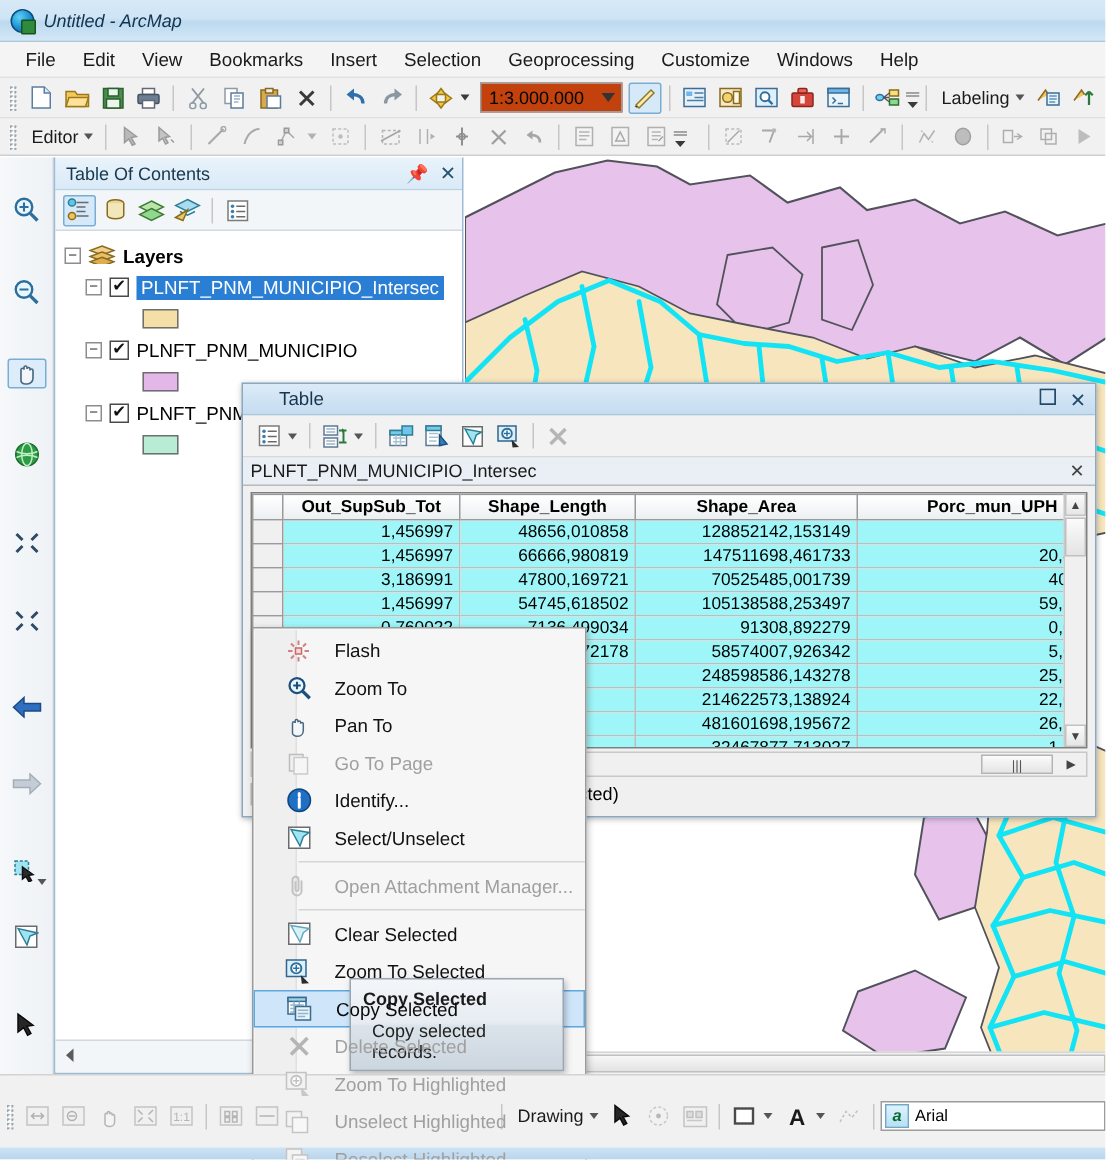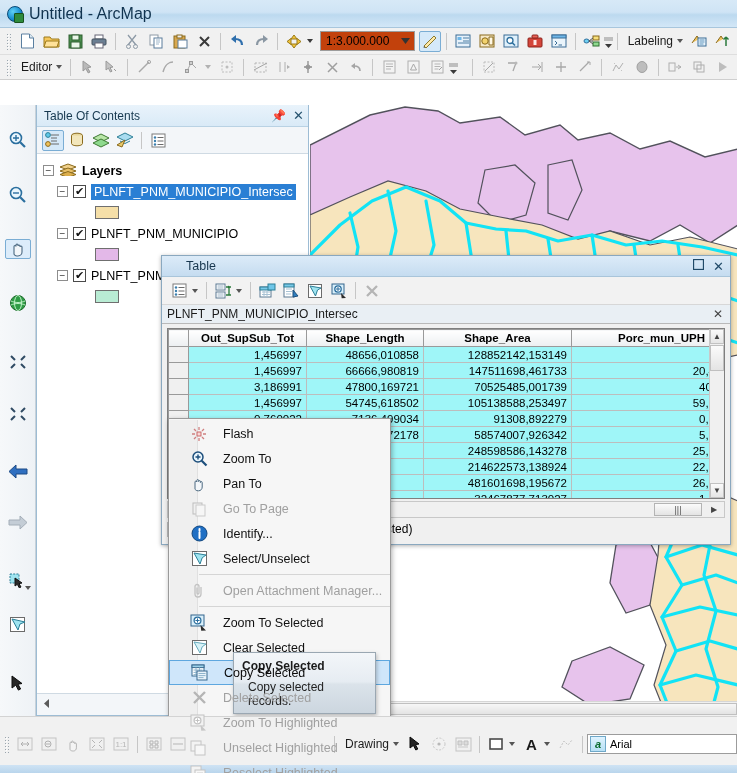--- a/index.html
+++ b/index.html
@@ -24,21 +24,21 @@
   }
   .app-icon {
     width:16px;height:16px;border-radius:50%;
     background: radial-gradient(circle at 35% 32%, #5fd0f7 0%, #1a8fd0 55%, #0d5c96 100%);
     border:1px solid #0a4a78; position:relative; flex:0 0 auto;
   }
   .app-icon:after{
     content:""; position:absolute; right:-2px; bottom:-2px; width:8px;height:8px;
     background:#2e8b3d; border:1px solid #18521f; border-radius:1px;
   }
-  .title-text { font-size:16px; color:#10334f; }
+  .title-text { font-size:12px; color:#10334f;font-style:italic; }
 
   
   .menubar {
     height:24px; background:#f4f4f4; display:flex; align-items:center;
     padding-left:8px; border-bottom:1px solid #e2e2e2;
   }
   .menubar .mi {
     padding: 3px 9px; font-size:12.5px; color:#1a1a1a; cursor:default; white-space:nowrap;
   }
 
@@ -214,20 +214,32 @@
 </head>
 <body>
 
 <div class="app">
 
   <div class="titlebar">
     <div class="app-icon"></div>
     <div class="title-text">Untitled - ArcMap</div>
   </div>
 
+  <div class="menubar">
+    <div class="mi">File</div>
+    <div class="mi">Edit</div>
+    <div class="mi">View</div>
+    <div class="mi">Bookmarks</div>
+    <div class="mi">Insert</div>
+    <div class="mi">Selection</div>
+    <div class="mi">Geoprocessing</div>
+    <div class="mi">Customize</div>
+    <div class="mi">Windows</div>
+    <div class="mi">Help</div>
+  </div>
 
   <div class="toolbar tb1">
     <div class="grip"></div>
 
     <div class="tbtn">
       <svg class="ico-svg" width="15" height="16" viewBox="0 0 15 16">
           <path d="M1.5 1h8l4 4v10h-12z" fill="#fff" stroke="#5a7fa0"></path>
           <path d="M9.5 1v4h4" fill="#dce9f3" stroke="#5a7fa0"></path>
         </svg>
     </div>
@@ -1104,38 +1116,38 @@
         <svg width="14" height="16" viewBox="0 0 14 16">
             <path d="M9 4v7a3 3 0 01-6 0V3.5a2 2 0 014 0V10a1 1 0 01-2 0V4.5" fill="none" stroke="#c2c2c2" stroke-width="1.3"></path>
           </svg>
       </span>
       <span class="lbl">Open Attachment Manager...</span>
     </div>
     <div class="cmsep"></div>
 
     <div class="cmi">
       <span class="ico">
+        <svg width="17" height="17" viewBox="0 0 17 17">
+            <rect x="1.5" y="1.5" width="14" height="14" fill="#fff" stroke="#6b6b6b"></rect>
+            <path d="M3 3l6 11 2.2-6.2L15 5z" fill="#d7f2f7" stroke="#65a9bb"></path>
+          </svg>
+      </span>
+      <span class="lbl">Clear Selected</span>
+    </div>
+
+    <div class="cmi">
+      <span class="ico">
         <svg width="18" height="17" viewBox="0 0 18 17">
             <rect x="1" y="1" width="13" height="11" fill="#d9effa" stroke="#33658c"></rect>
             <circle cx="7.5" cy="6.5" r="3.4" fill="#fff" stroke="#2b6f9f" stroke-width="1.3"></circle>
             <path d="M7.5 4.4v4.2M5.4 6.5h4.2" stroke="#2b6f9f"></path>
             <path d="M10.5 11l5.5 5.5-4.8.3z" fill="#2b2b2b"></path>
           </svg>
       </span>
       <span class="lbl">Zoom To Selected</span>
-    </div>
-
-    <div class="cmi">
-      <span class="ico">
-        <svg width="17" height="17" viewBox="0 0 17 17">
-            <rect x="1.5" y="1.5" width="14" height="14" fill="#fff" stroke="#6b6b6b"></rect>
-            <path d="M3 3l6 11 2.2-6.2L15 5z" fill="#d7f2f7" stroke="#65a9bb"></path>
-          </svg>
-      </span>
-      <span class="lbl">Clear Selected</span>
     </div>
 
     <div class="cmi hl">
       <span class="ico">
         <svg width="18" height="17" viewBox="0 0 18 17">
             <rect x="1" y="1" width="12" height="11" fill="#fff" stroke="#3a6a8f"></rect>
             <rect x="1" y="1" width="12" height="2.6" fill="#9cd2ea" stroke="#3a6a8f"></rect>
             <path d="M2.5 6h9M2.5 8.4h9M2.5 10.6h7M5 3.6v8M8.5 3.6v8" stroke="#8fb4cc"></path>
             <rect x="6" y="7" width="10" height="9" fill="#e9f3fa" stroke="#3a6a8f"></rect>
             <path d="M7.5 9.5h7M7.5 11.6h7M7.5 13.6h5" stroke="#8fb4cc"></path>

